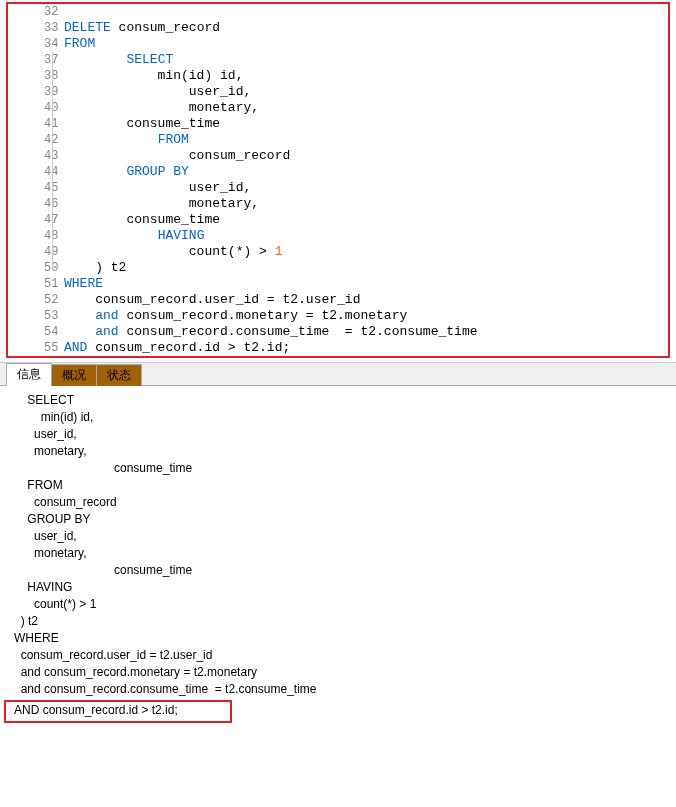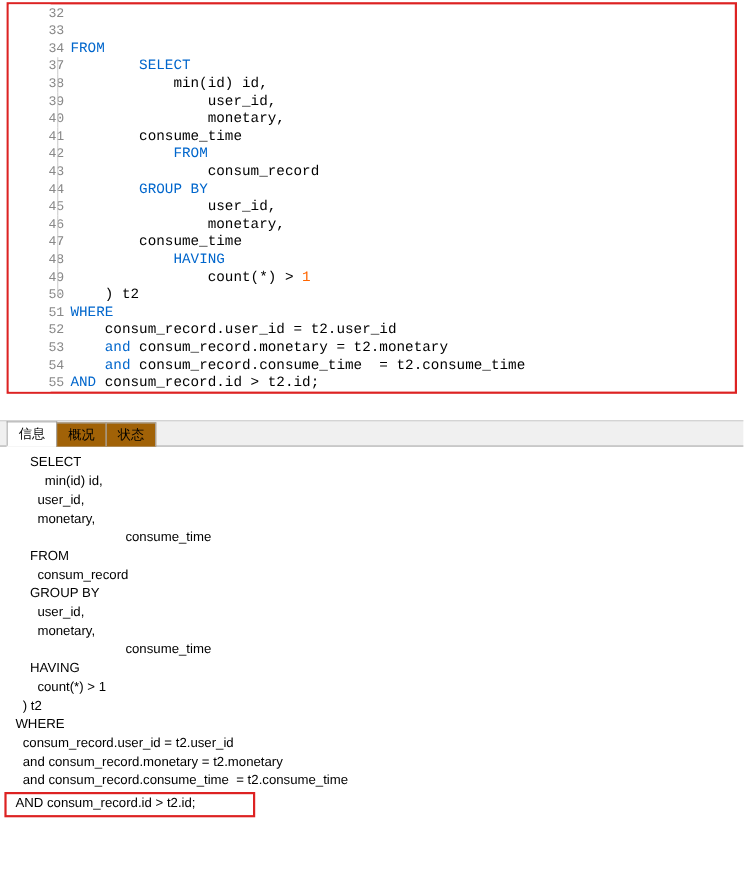--- a/index.html
+++ b/index.html
@@ -75,21 +75,21 @@
   .num { color: #ff6600; }
   
   .tabs-row {
     display: flex;
     background: #f0f0f0;
     border-top: 1px solid #ccc;
     border-bottom: 1px solid #aaa;
     height: 24px;
     align-items: flex-end;
     padding-left: 6px;
-    margin-top: 24px;
+    margin-top: 4px;
   }
   .tab {
     border: 1px solid #aaa;
     background: #a16207;
     padding: 2px 10px 2px 10px;
     font-family: "Microsoft YaHei", SimSun, sans-serif;
     font-size: 12px;
     margin-right: -1px;
     border-bottom: none;
     cursor: pointer;
@@ -121,20 +121,21 @@
 
 <div class="editor-pane" id="editor">
     <div class="code-line">
       <div class="gutter">32</div>
       <div class="fold-col"></div>
       <div class="code-text"></div>
     </div>
     <div class="code-line">
       <div class="gutter">33</div>
       <div class="fold-col"></div>
+      <div class="code-text"><span class="kw">DELETE</span><span> consum_record</span></div>
     </div>
     <div class="code-line">
       <div class="gutter">34</div>
       <div class="fold-col"></div>
       <div class="code-text"><span class="kw">FROM</span></div>
     </div>
     <div class="code-line">
       <div class="gutter">37</div>
       <div class="fold-col">
         <span class="fold-line"></span>

